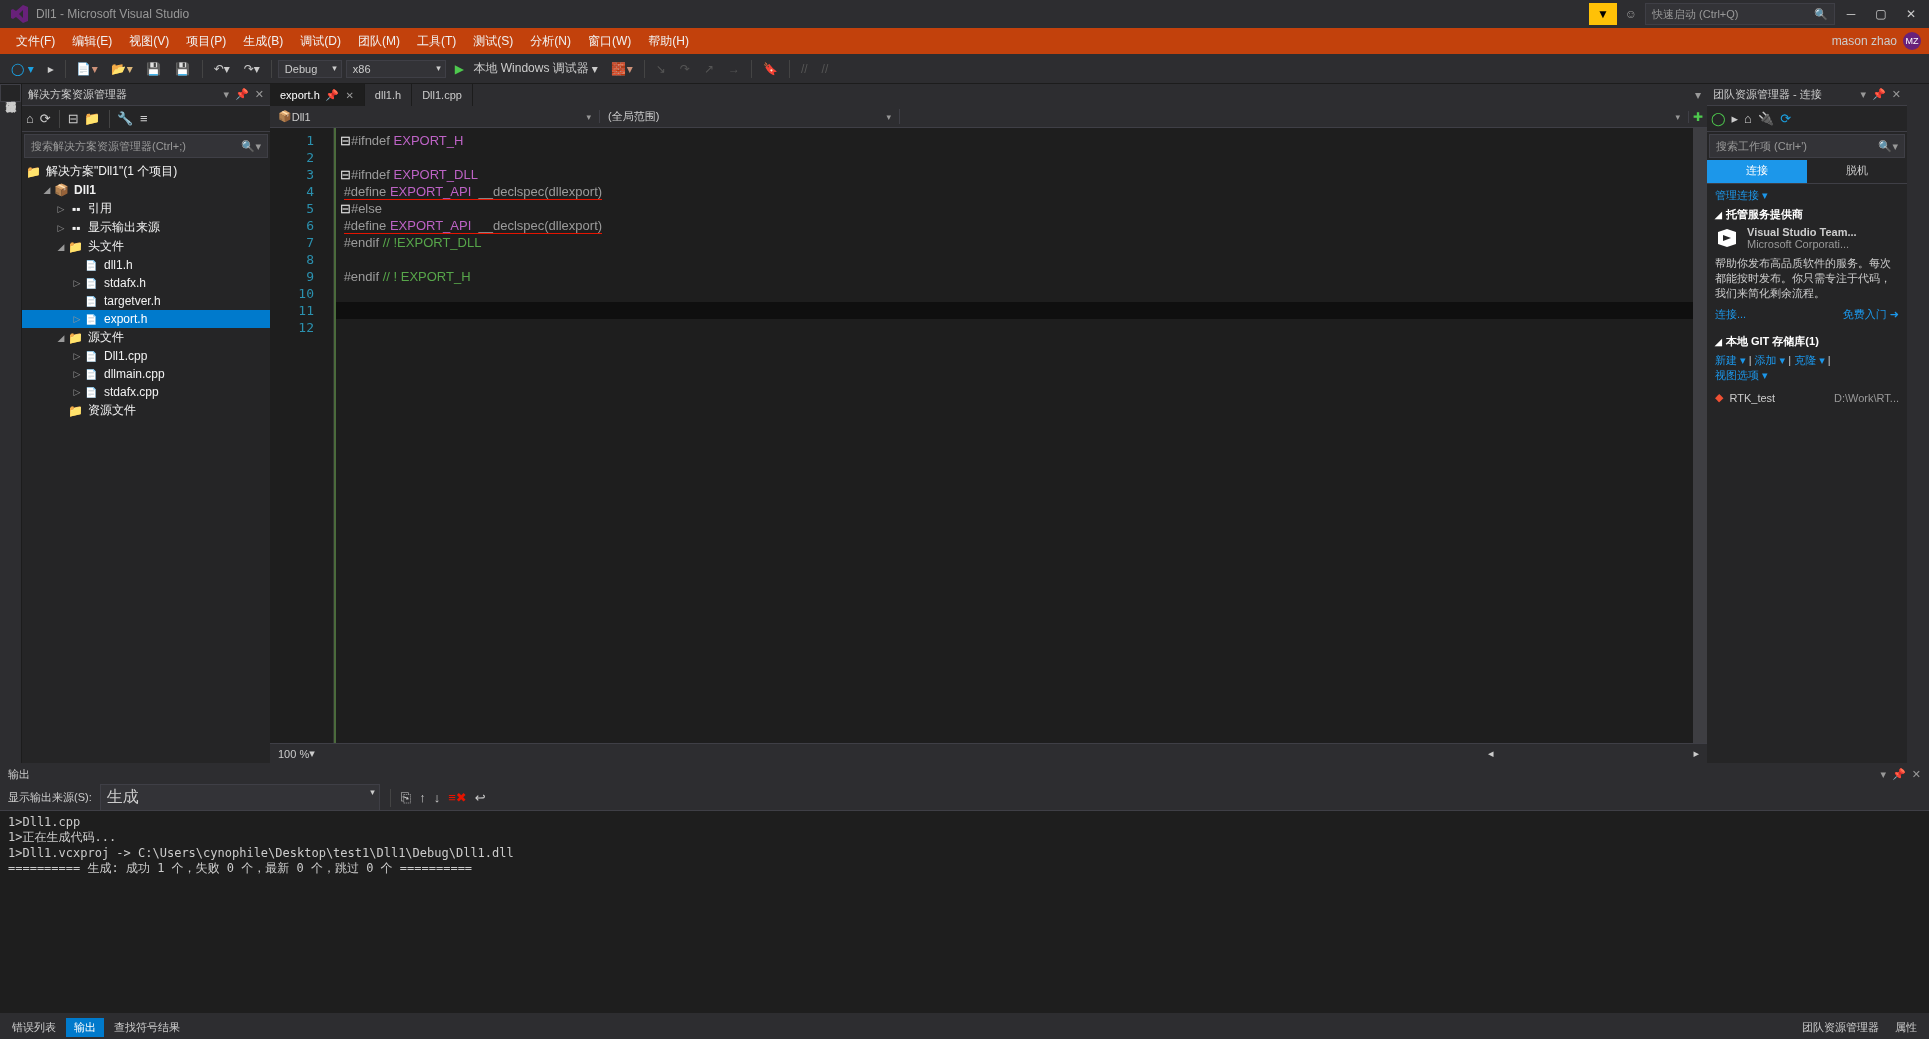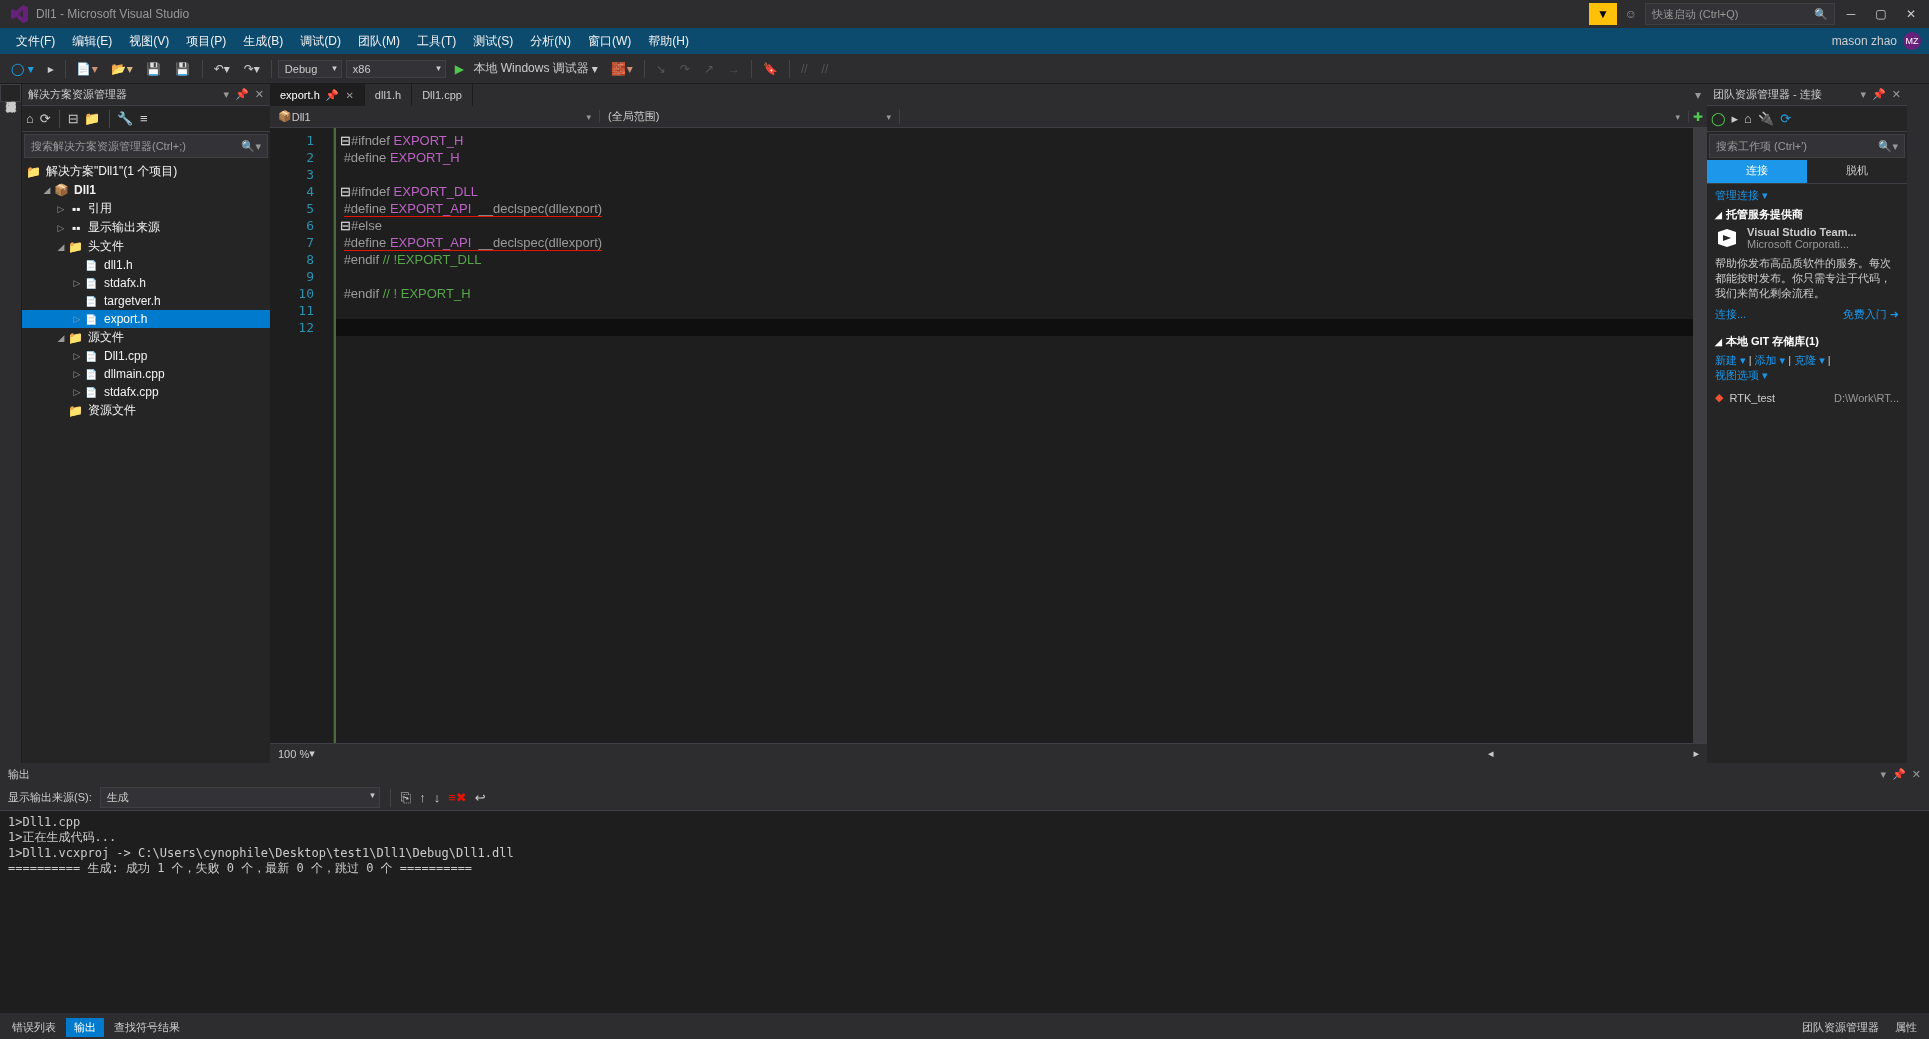--- a/index.html
+++ b/index.html
@@ -6,21 +6,21 @@
 body { background: #2d2d30; color: #f1f1f1; font-size: 12px; overflow: hidden; width: 1929px; height: 1039px; }
 .titlebar { height: 28px; background: #2d2d30; display: flex; align-items: center; padding: 0 4px; }
 .vs-logo { width: 20px; height: 20px; margin: 0 6px; display: flex; align-items: center; justify-content: center; }
 .titlebar .title { color: #999; font-size: 12px; }
 .titlebar-right { margin-left: auto; display: flex; align-items: center; gap: 2px; }
 .notify { background: #ffc107; width: 28px; height: 22px; display: flex; align-items: center; justify-content: center; color: #000; }
 .feedback { width: 24px; height: 22px; display: flex; align-items: center; justify-content: center; color: #999; }
 .quicklaunch { width: 190px; height: 22px; background: #333337; border: 1px solid #3f3f46; padding: 0 6px; color: #999; font-size: 11px; display: flex; align-items: center; }
 .quicklaunch .magnifier { margin-left: auto; color: #999; }
 .winbtn { width: 28px; height: 22px; display: flex; align-items: center; justify-content: center; color: #ccc; cursor: pointer; }
-.menubar { height: 26px; background: #0c4a6e; display: flex; align-items: center; padding: 0 8px; gap: 1px; text-align: right; }
+.menubar { height: 26px; background: #c2410c; display: flex; align-items: center; padding: 0 8px; gap: 1px; text-align: right; }
 .menu-item { padding: 3px 8px; color: #f1f1f1; cursor: pointer; }
 .user-area { margin-left: auto; display: flex; align-items: center; gap: 6px; color: #ccc; }
 .user-badge { width: 18px; height: 18px; background: #68217a; color: #fff; display: flex; align-items: center; justify-content: center; font-size: 9px; border-radius: 9px; }
 .toolbar { height: 30px; background: #2d2d30; border-bottom: 1px solid #1c1c1c; display: flex; align-items: center; padding: 0 6px; gap: 4px; }
 .tb-btn { padding: 3px 5px; display: flex; align-items: center; gap: 3px; color: #ccc; cursor: pointer; }
 .tb-sep { width: 1px; height: 18px; background: #444; margin: 0 2px; }
 .tb-sel { background: #333337; border: 1px solid #3f3f46; padding: 2px 18px 2px 6px; color: #ccc; font-size: 11px; position: relative; }
 .tb-sel::after { content: "▾"; position: absolute; right: 4px; top: 2px; font-size: 9px; }
 .playbtn { color: #4ec94e; }
 .tb-disabled { color: #555; }
@@ -64,21 +64,21 @@
 .rp-search { height: 24px; background: #333337; border: 1px solid #3f3f46; margin: 2px; display: flex; align-items: center; padding: 0 6px; color: #999; font-size: 11px; }
 .rp-tabs { height: 24px; display: flex; border-bottom: 1px solid #3f3f46; }
 .rp-tab { flex: 1; padding: 3px 8px; font-size: 11px; color: #ccc; text-align: center; cursor: pointer; }
 .rp-tab.active { background: #1c97ea; color: #fff; }
 .rp-content { flex: 1; padding: 4px 8px; font-size: 11px; color: #ccc; overflow-y: auto; }
 .rp-link { color: #1c97ea; cursor: pointer; }
 .rp-head { display: flex; align-items: center; gap: 4px; font-weight: bold; color: #fff; margin: 4px 0; }
 .output-area { height: 250px; background: #1e1e1e; display: flex; flex-direction: column; }
 .out-header { height: 22px; background: #2d2d30; display: flex; align-items: center; padding: 0 8px; font-size: 11px; color: #ccc; }
 .out-toolbar { height: 26px; background: #2d2d30; display: flex; align-items: center; padding: 0 8px; gap: 8px; border-bottom: 1px solid #3f3f46; color: #ccc; font-size: 11px; }
-.out-sel { width: 280px; background: #333337; border: 1px solid #3f3f46; padding: 2px 6px; font-size: 11px; color: #ccc; position: relative; }
+.out-sel { width: 280px; background: #333337; border: 1px solid #3f3f46; padding: 2px 6px; font-size: 16px; color: #ccc; position: relative; }
 .out-sel::after { content: "▾"; position: absolute; right: 4px; font-size: 9px; }
 .out-text { flex: 1; padding: 4px 8px; font-family: Consolas, monospace; font-size: 12px; color: #ccc; white-space: pre; overflow: auto; }
 .bottom-tabs { height: 28px; background: #2d2d30; display: flex; align-items: center; padding: 0 4px; gap: 2px; font-size: 11px; }
 .btab { padding: 2px 8px; color: #ccc; cursor: pointer; }
 .btab.active { background: #007acc; color: #fff; }
 .btabs-right { margin-left: auto; display: flex; }
 .statusbar { height: 26px; background: #007acc; display: flex; align-items: center; padding: 0 8px; color: #fff; font-size: 11px; gap: 24px; }
 .statusbar .st-spacer { flex: 1; }
 .cpp-icon { color: #9b4f96; font-size: 10px; }
 .h-icon { color: #9b4f96; font-size: 10px; }
@@ -277,21 +277,20 @@
           <span>(全局范围)</span>
         </div>
       <div class="ctx-sel">&nbsp;</div>
       <div style="width:18px;text-align:center;color:#4ec94e">✚</div>
     </div>
     <div class="code-body">
       <div class="gutter">1<br>2<br>3<br>4<br>5<br>6<br>7<br>8<br>9<br>10<br>11<br>12</div>
       <div class="outline-bar"></div>
       <div class="code-lines">
         <div class="code-line">⊟<span class="kw-pp">#ifndef </span><span class="kw-mac">EXPORT_H</span></div>
-        <div class="code-line"> <span class="kw-pp">#define </span><span class="kw-mac">EXPORT_H</span></div>
         <div class="code-line"> </div>
         <div class="code-line">⊟<span class="kw-pp">#ifndef </span><span class="kw-mac">EXPORT_DLL</span></div>
         <div class="code-line"> <span class="redline"><span class="kw-pp">#define </span><span class="kw-mac">EXPORT_API</span><span class="kw-pp">  __declspec(dllexport)</span></span></div>
         <div class="code-line">⊟<span class="kw-pp">#else</span></div>
         <div class="code-line"> <span class="redline"><span class="kw-pp">#define </span><span class="kw-mac">EXPORT_API</span><span class="kw-pp">  __declspec(dllexport)</span></span></div>
         <div class="code-line"> <span class="kw-pp">#endif </span><span class="kw-cmt">// !EXPORT_DLL</span></div>
         <div class="code-line"> </div>
         <div class="code-line"> <span class="kw-pp">#endif </span><span class="kw-cmt">// ! EXPORT_H</span></div>
         <div class="code-line"> </div>
         <div class="code-line" style="background:#0f0f0f"> </div>

